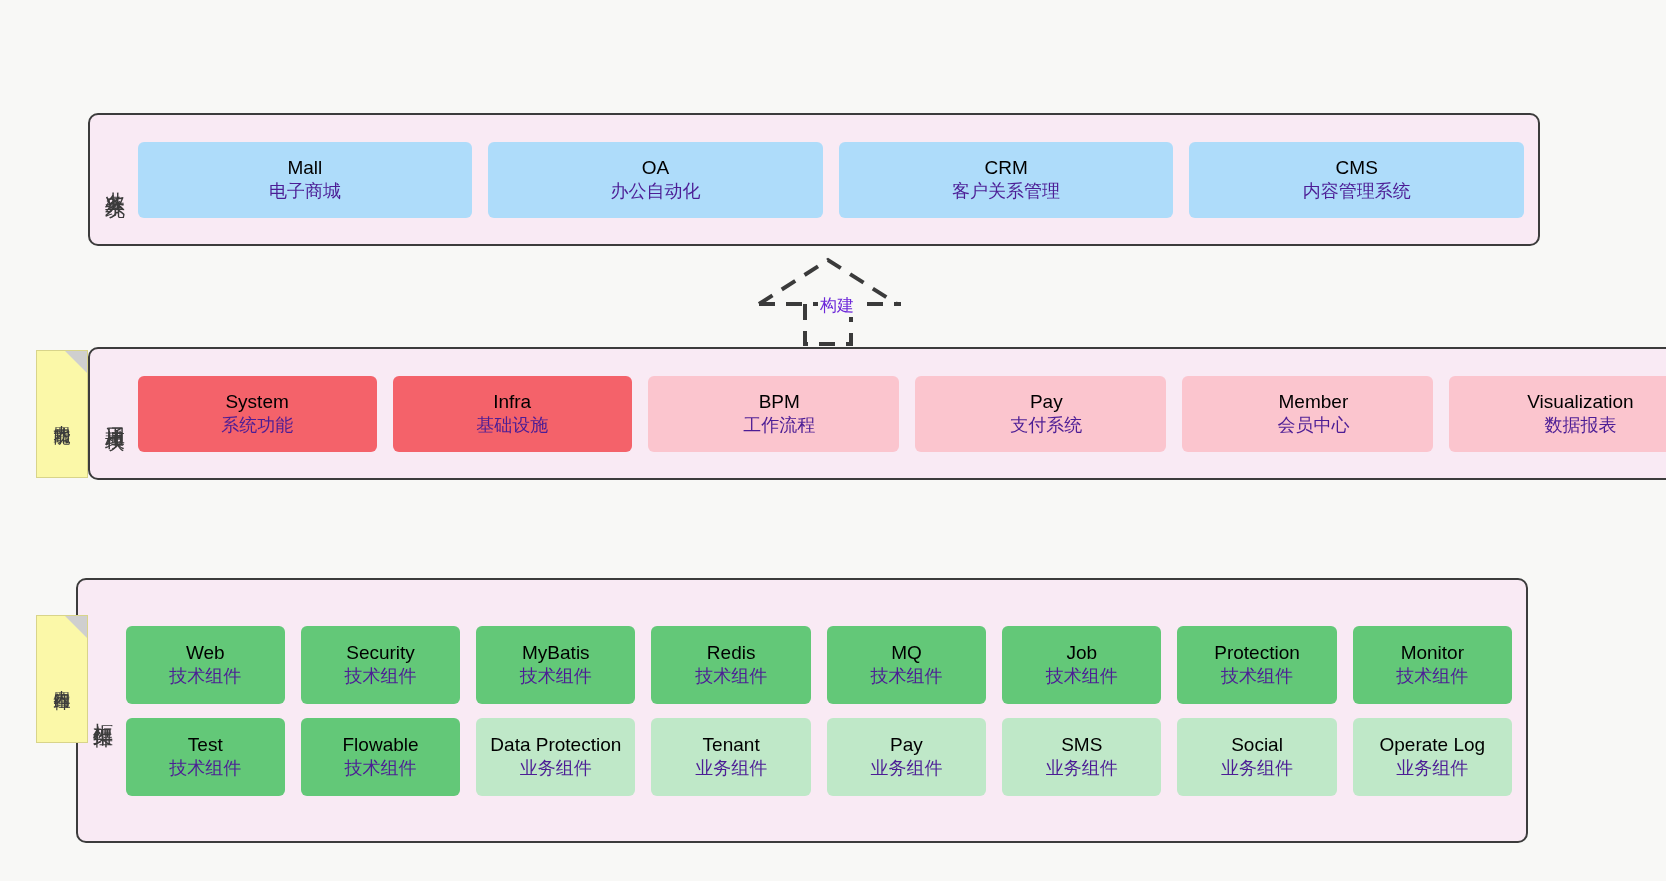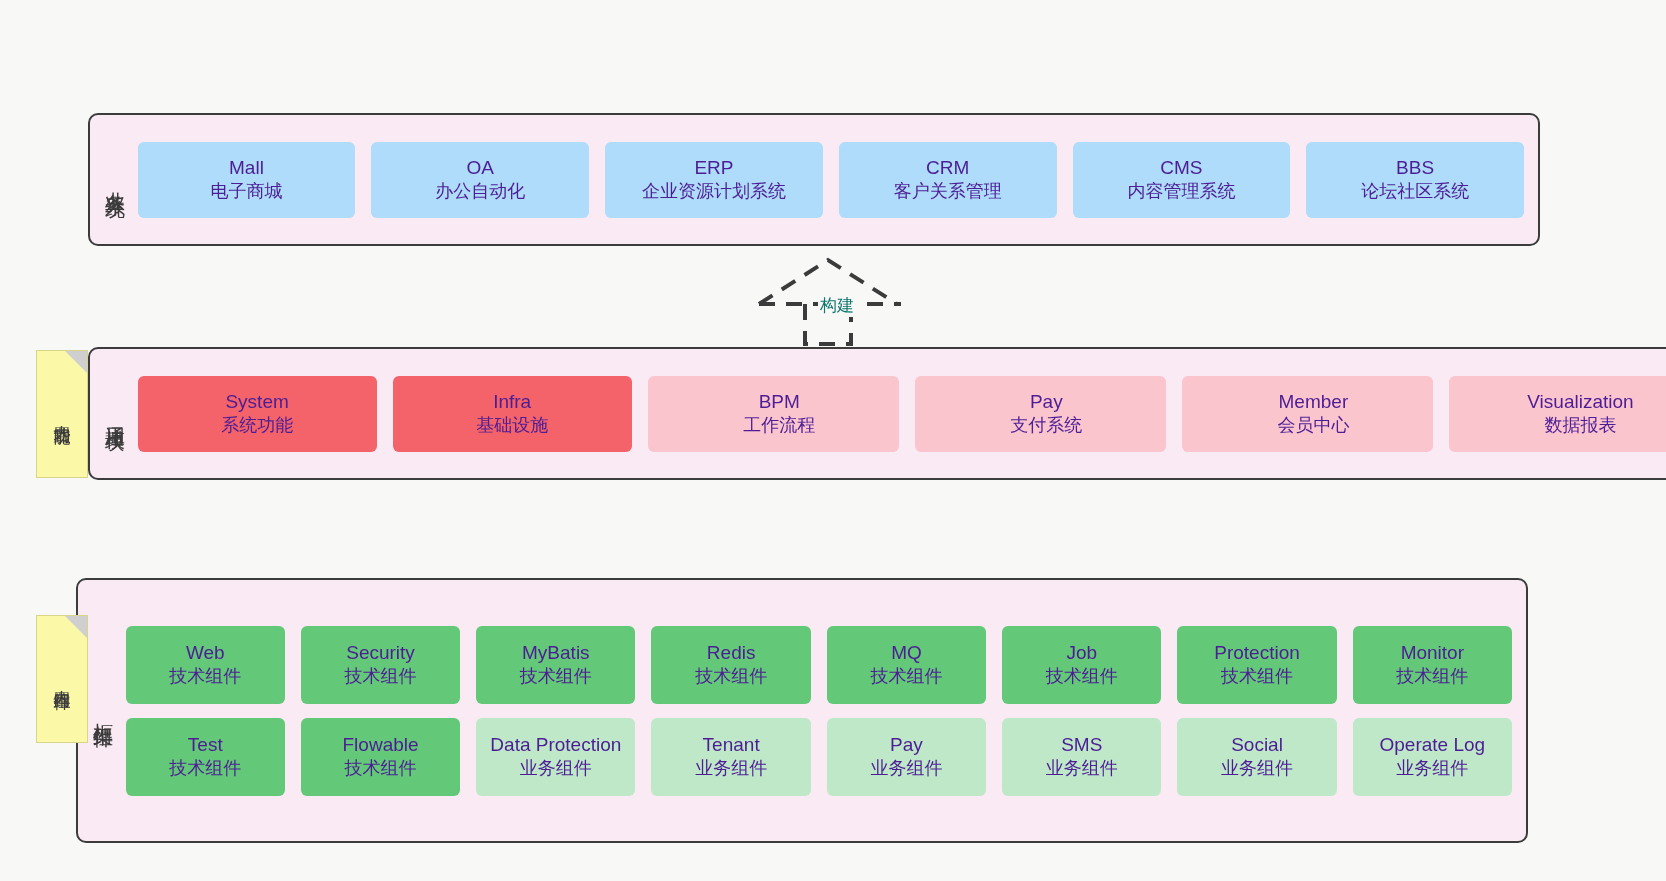--- a/index.html
+++ b/index.html
@@ -69,21 +69,21 @@
     display: flex;
     flex-direction: column;
     align-items: center;
     justify-content: center;
     text-align: center;
     line-height: 1.28;
     padding: 6px 4px;
   }
   .node .en {
     font-size: 19px;
-    color: #4c1d95;
+    color: #000000;
   }
   .node .cn {
     font-size: 18px;
     color: #4c1d95;
   }
 
   .node.blue        { background: #aedcfa; }
   .node.red         { background: #f4626a; }
   .node.pink        { background: #fbc5ce; padding-left: 16px; }
   .node.green       { background: #63c878; }
@@ -141,21 +141,21 @@
     height: 90px;
   }
   #arrow-build   { left: 755px; top: 256px; }
   #arrow-realize { left: 768px; top: 487px; }
 
   .arrow svg { display: block; }
 
   .arrow-label {
     position: absolute;
     font-size: 17px;
-    color: #0f766e;
+    color: #6d28d9;
     background: #f8f8f6;
     padding: 0 2px;
     user-select: none;
     white-space: nowrap;
   }
   #arrow-build .arrow-label   { left: 63px; top: 38px; }
   #arrow-realize .arrow-label { left: 63px; top: 38px; }
 </style>
 </head>
 <body>
@@ -168,34 +168,26 @@
       <div class="row">
         <div class="node blue">
           <span class="en">Mall</span>
           <span class="cn">电子商城</span>
         </div>
         <div class="node blue">
           <span class="en">OA</span>
           <span class="cn">办公自动化</span>
         </div>
         <div class="node blue">
-          <span class="en">ERP</span>
-          <span class="cn">企业资源计划系统</span>
-        </div>
-        <div class="node blue">
           <span class="en">CRM</span>
           <span class="cn">客户关系管理</span>
         </div>
         <div class="node blue">
           <span class="en">CMS</span>
           <span class="cn">内容管理系统</span>
-        </div>
-        <div class="node blue">
-          <span class="en">BBS</span>
-          <span class="cn">论坛社区系统</span>
         </div>
       </div>
     </div>
   </div>
 
   <div class="arrow" id="arrow-build">
     <svg width="150" height="90" viewBox="0 0 150 90">
       <polyline points="4,48 73,4 142,48" fill="none" stroke="#3b3b3b" stroke-width="4" stroke-dasharray="16,11" stroke-linecap="butt"></polyline>
       <polyline points="4,48 146,48" fill="none" stroke="#3b3b3b" stroke-width="4" stroke-dasharray="16,11"></polyline>
       <polyline points="50,48 50,88 96,88 96,48" fill="none" stroke="#3b3b3b" stroke-width="4" stroke-dasharray="16,11"></polyline>

